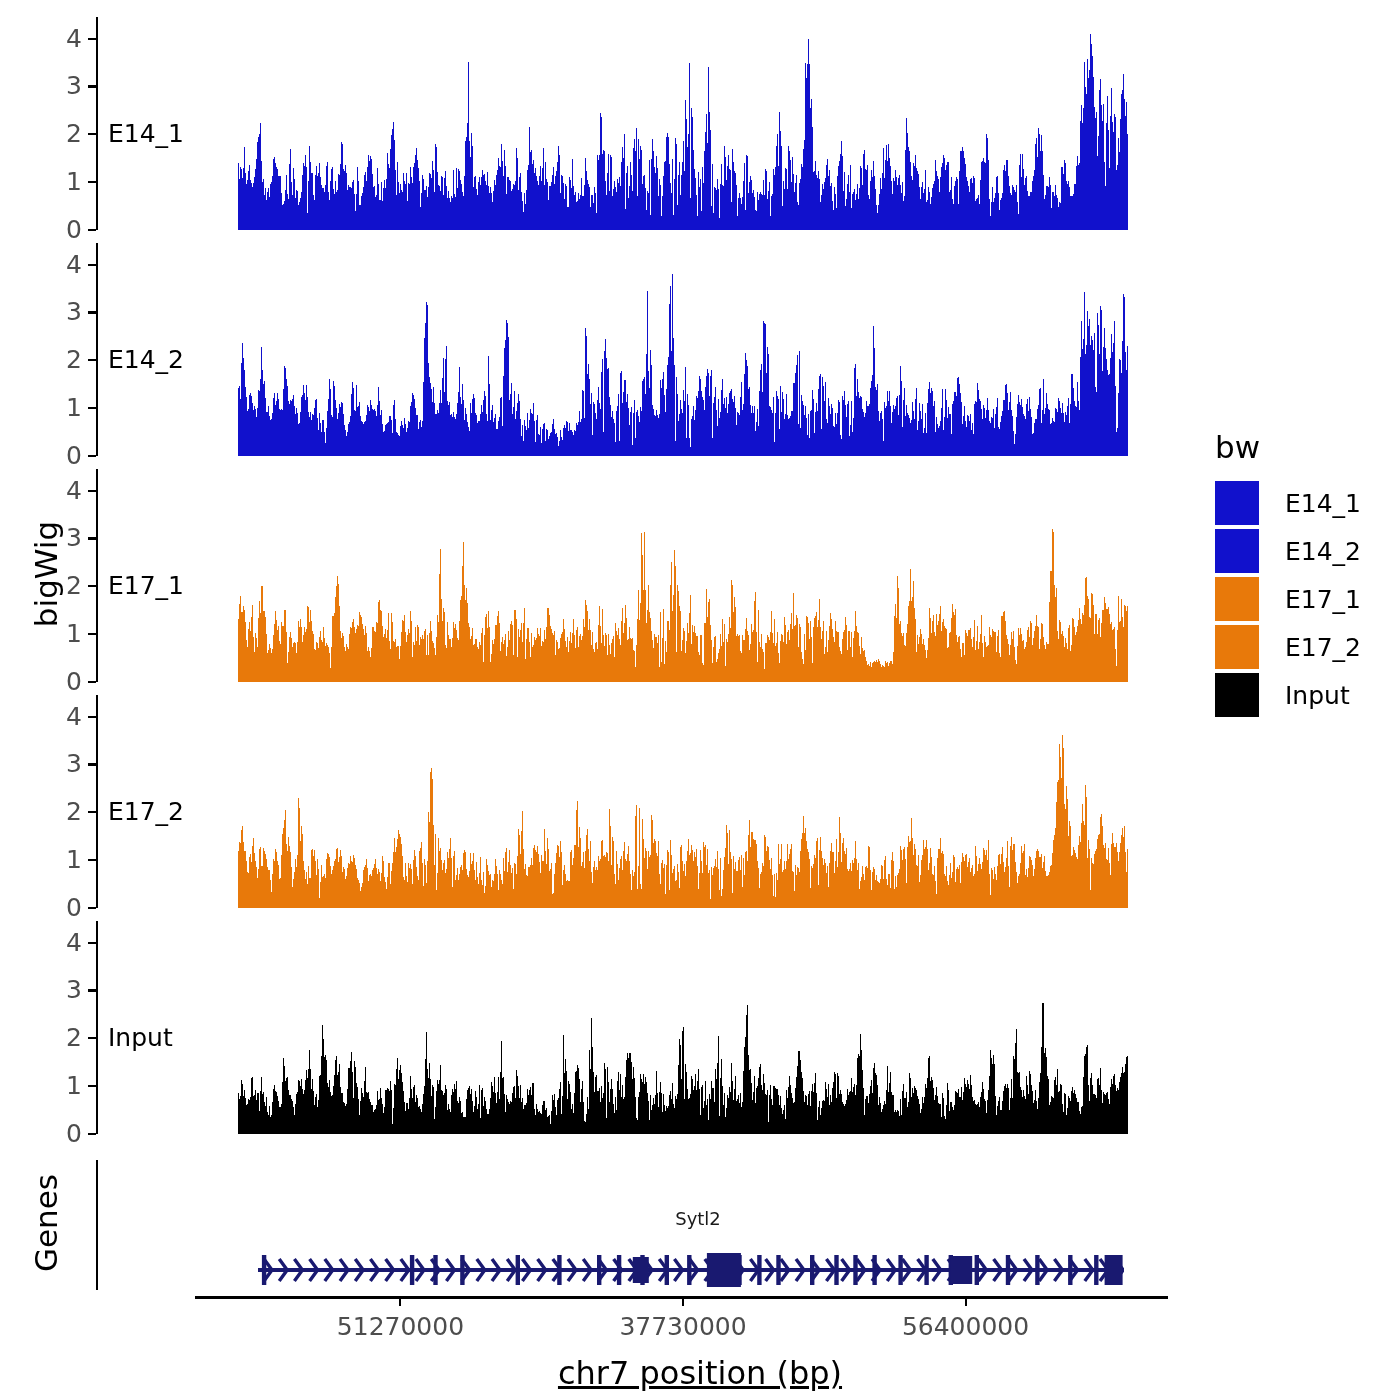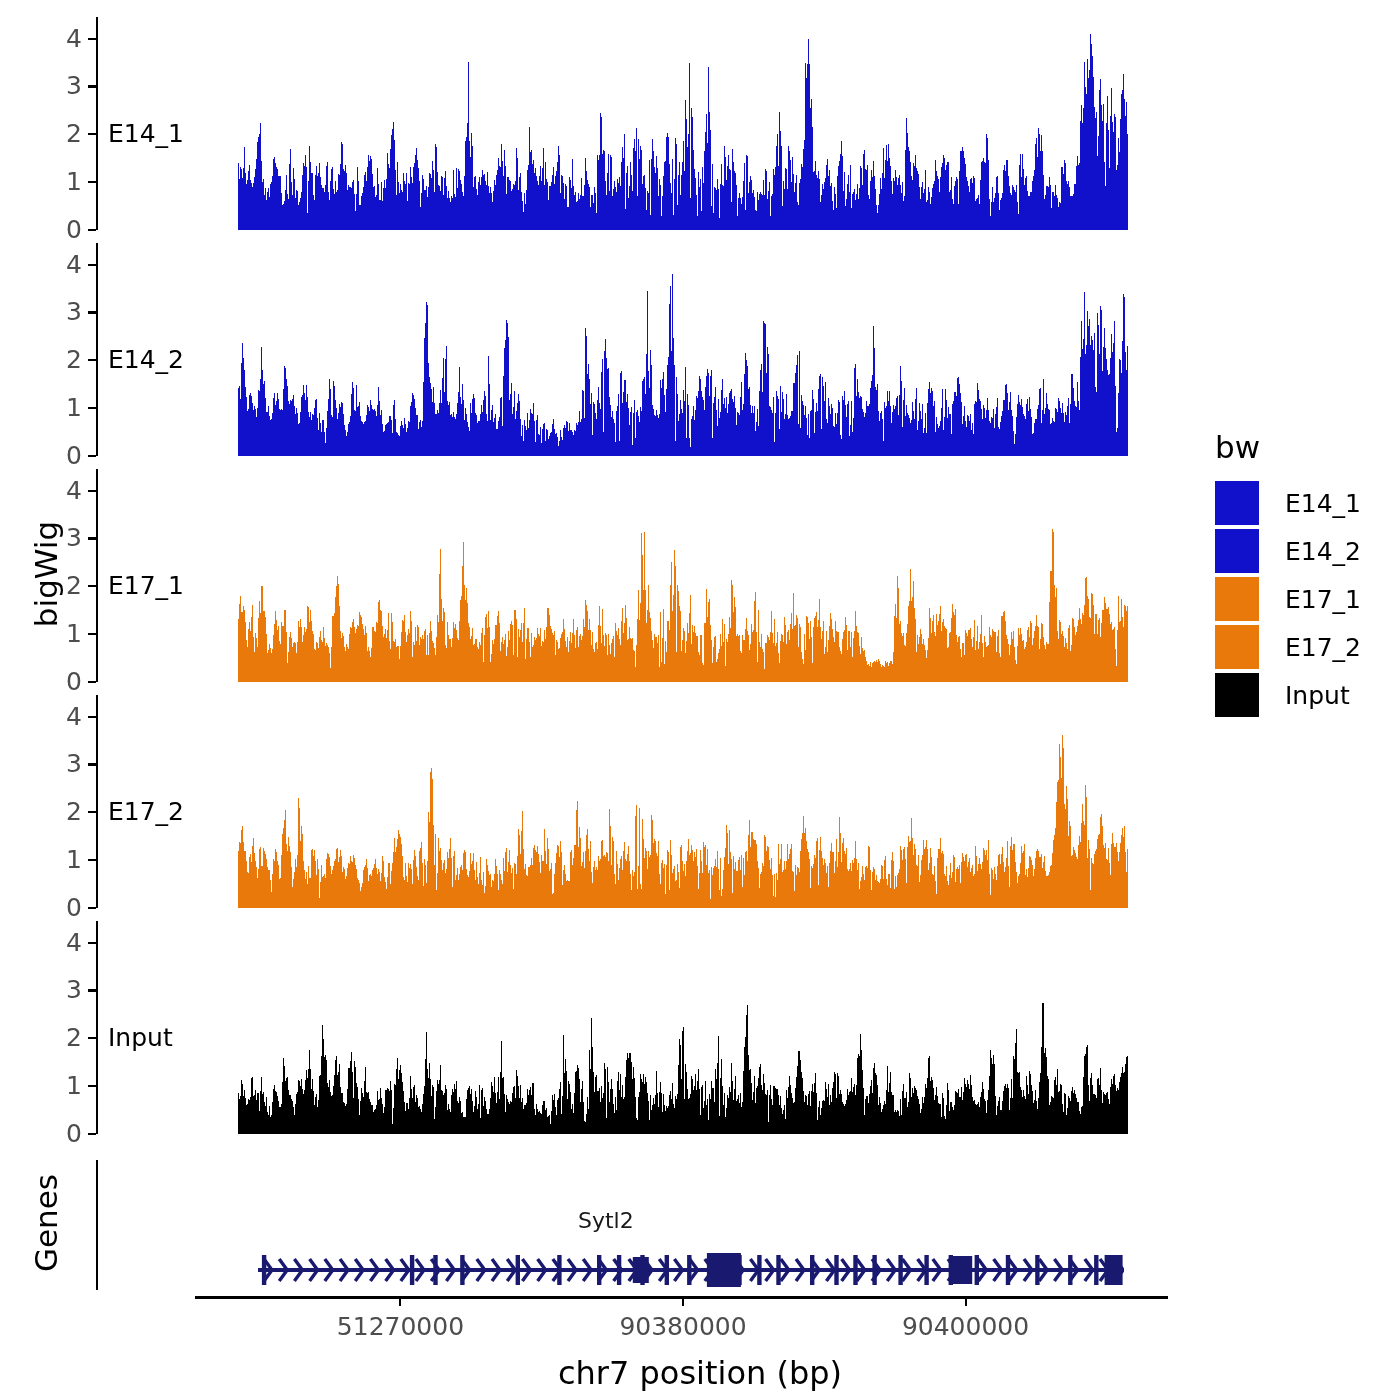--- a/index.html
+++ b/index.html
@@ -84,24 +84,24 @@
     left: 0;
   }
   #genes-axis-line {
     position: absolute;
     left: 96px;
     width: 2.2px;
     background: #000;
   }
   #gene-label {
     position: absolute;
-    font-size: 22px;
+    font-size: 18px;
     color: #1a1a1a;
     white-space: nowrap;
-    text-align: left;
+    text-align: center;
   }
 
   
   #xaxis-line {
     position: absolute;
     height: 3.2px;
     background: #000;
   }
   .xtick {
     position: absolute;
@@ -356,25 +356,25 @@
           <rect x="692.2" y="96" width="22" height="28" fill="#191970"></rect>
           <rect x="846.6" y="95" width="18" height="30" fill="#191970"></rect>
         </svg></div>
   </div>
 
   <div id="xaxis-line" style="left: 195px; top: 1296px; width: 973px;"></div>
   <div id="xticks">
       <div class="xtick" style="left: 399.46px; top: 1299px;"></div>
       <div class="xtick-label" style="left: 280.46px; top: 1314px; width: 240px;">51270000</div>
       <div class="xtick" style="left: 682px; top: 1299px;"></div>
-      <div class="xtick-label" style="left: 563px; top: 1314px; width: 240px;">90380000</div>
+      <div class="xtick-label" style="left: 563px; top: 1314px; width: 240px;">37730000</div>
       <div class="xtick" style="left: 964.54px; top: 1299px;"></div>
-      <div class="xtick-label" style="left: 845.54px; top: 1314px; width: 240px;">90400000</div>
+      <div class="xtick-label" style="left: 845.54px; top: 1314px; width: 240px;">56400000</div>
     </div>
-  <div id="xaxis-title" style="top: 1354px;">chr7 position (bp)</div>
+  <div id="xaxis-title" style="top: 1354px; text-decoration: underline;">chr7 position (bp)</div>
 
   <div id="legend" style="left: 1215px; top: 432px;">
     <div id="legend-title">bw</div>
     <div id="legend-items">
         <div class="legend-row">
           <div class="legend-swatch" style="background: rgb(17, 17, 204);"></div>
           <div class="legend-text">E14_1</div>
         </div>
         <div class="legend-row">
           <div class="legend-swatch" style="background: rgb(17, 17, 204);"></div>

